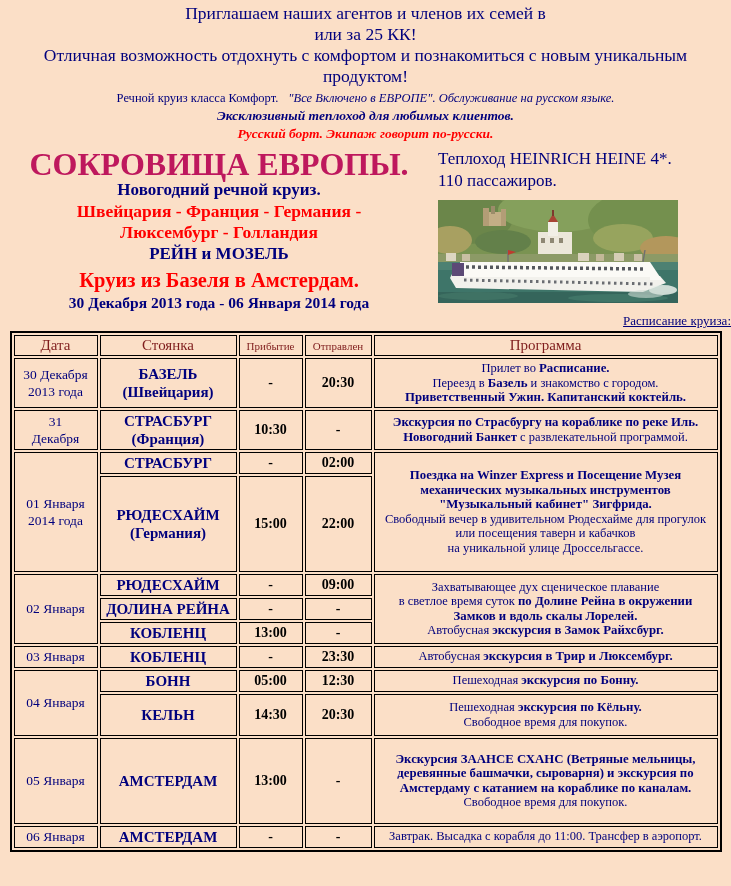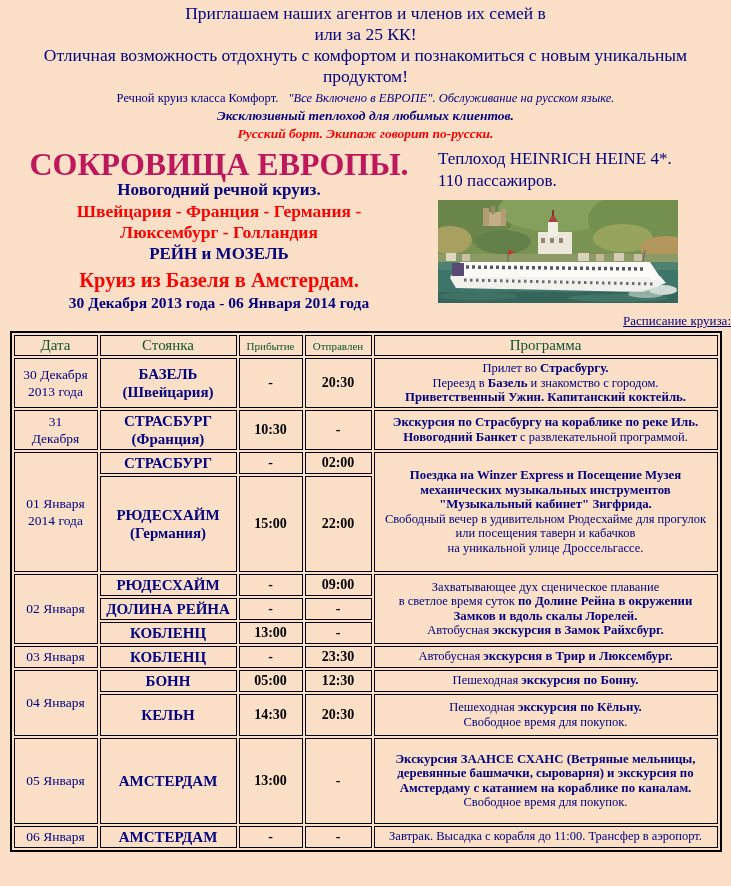--- a/index.html
+++ b/index.html
@@ -43,21 +43,21 @@
     border-spacing: 2px;
     border-collapse: separate;
   }
   .schedule th, .schedule td {
     border: 1.5px solid #000;
     text-align: center;
     vertical-align: middle;
     padding: 1px 2px;
     background: #fbdfc7;
   }
-  .schedule th { font-weight: normal; color: #14532d; font-size: 15px; height: 16px; }
+  .schedule th { font-weight: normal; color: #7f1d1d; font-size: 15px; height: 16px; }
   .schedule th.small { font-size: 11px; }
   col.c-date { width: 84px; }
   col.c-stop { width: 137px; }
   col.c-arr  { width: 64px; }
   col.c-dep  { width: 67px; }
   td.date-cell { color: #00007d; font-size: 13.5px; line-height: 17px; white-space: pre-line; }
   td.stop-cell { color: #00007d; font-size: 15px; font-weight: bold; line-height: 18px; white-space: pre-line; }
   td.time-cell { color: #000; font-size: 14px; font-weight: bold; }
   td.prog-cell { color: #00007d; font-size: 12.5px; line-height: 14.5px; padding: 2px 4px; }
   td.prog-cell b { font-size: 12.8px; }
@@ -173,21 +173,21 @@
       <th>Программа</th>
     </tr>
 
     <tr>
       <td class="date-cell">30 Декабря
 2013 года</td>
       <td class="stop-cell">БАЗЕЛЬ
 (Швейцария)</td>
       <td class="time-cell">-</td>
       <td class="time-cell">20:30</td>
-      <td class="prog-cell"><span>Прилет во </span><b>Страсбургу.</b><br><span>Переезд в </span><b>Базель</b><span> и знакомство с городом.</span><br><b>Приветственный Ужин. Капитанский коктейль.</b></td>
+      <td class="prog-cell"><span>Прилет во </span><b>Расписание.</b><br><span>Переезд в </span><b>Базель</b><span> и знакомство с городом.</span><br><b>Приветственный Ужин. Капитанский коктейль.</b></td>
     </tr>
 
     <tr>
       <td class="date-cell">31
 Декабря</td>
       <td class="stop-cell">СТРАСБУРГ
 (Франция)</td>
       <td class="time-cell">10:30</td>
       <td class="time-cell">-</td>
       <td class="prog-cell"><b>Экскурсия по Страсбургу на кораблике по реке Иль.</b><br><b>Новогодний Банкет</b><span> с развлекательной программой.</span></td>

